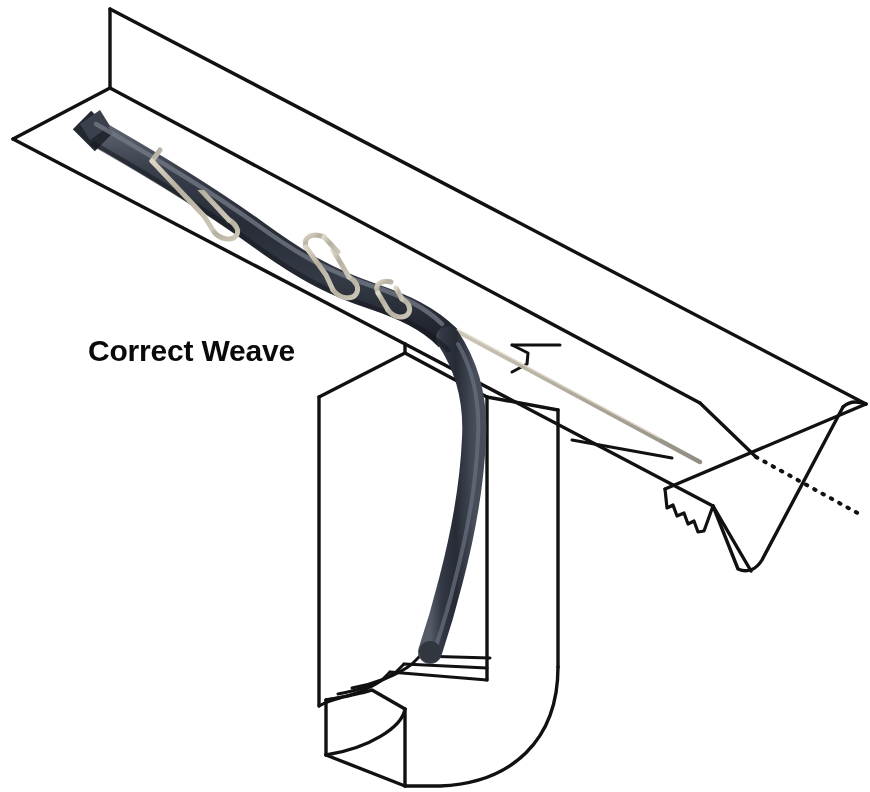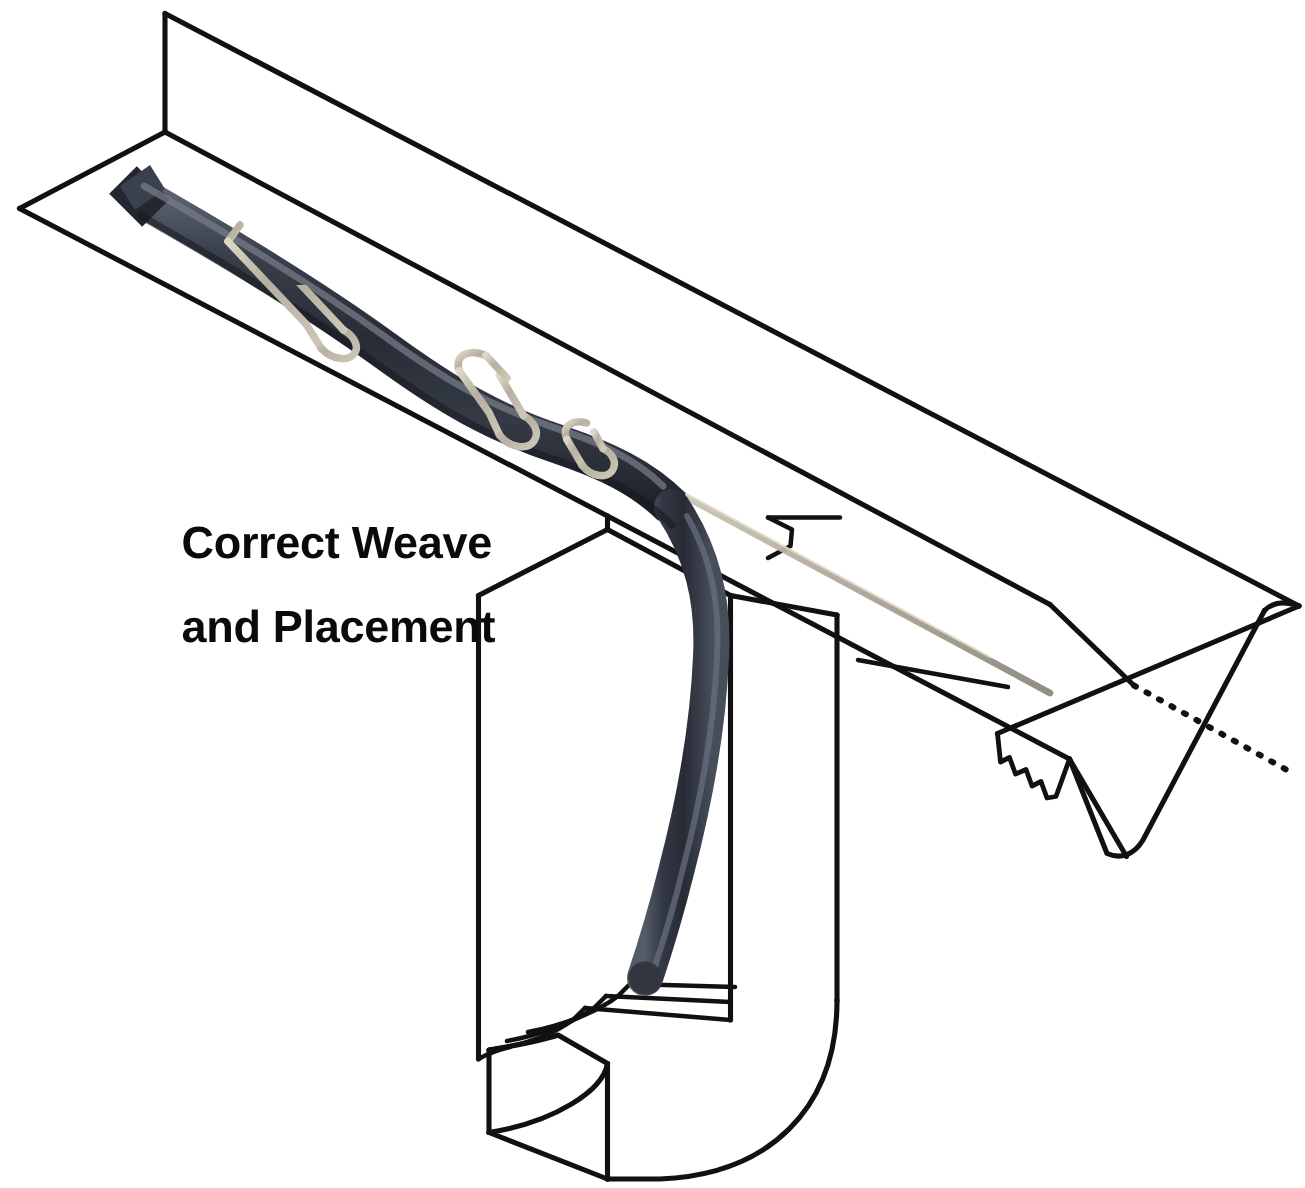--- a/index.html
+++ b/index.html
@@ -22,24 +22,23 @@
     position: absolute;
     left: 0;
     top: 0;
     width: 870px;
     height: 792px;
     display: block;
   }
   .caption-block {
     position: absolute;
     left: 88px;
-    top: 348px;
+    top: 336px;
     width: 300px;
     pointer-events: none;
-    margin-left: 33px;
   }
   .caption-line {
     font-family: "Liberation Sans", sans-serif;
     font-weight: bold;
     font-size: 30px;
     line-height: 1.0;
     color: #0a0a0a;
     letter-spacing: -0.2px;
     white-space: nowrap;
   }
@@ -220,16 +219,15 @@
       <path d="M 391 282 C 381 279, 374 285, 378 293"></path>
       <path d="M 378 293 L 388 310"></path>
       <path d="M 388 310 C 394 318, 404 319, 408 314 C 412 308, 408 302, 402 299"></path>
       <path d="M 402 299 L 396 288"></path>
     </g>
 
   </svg>
 
   <div class="caption-block">
     <div class="caption-line l1">Correct Weave</div>
-    <div class="caption-line l2">and Placement</div>
   </div>
 
 </div>
 
 </body></html>

